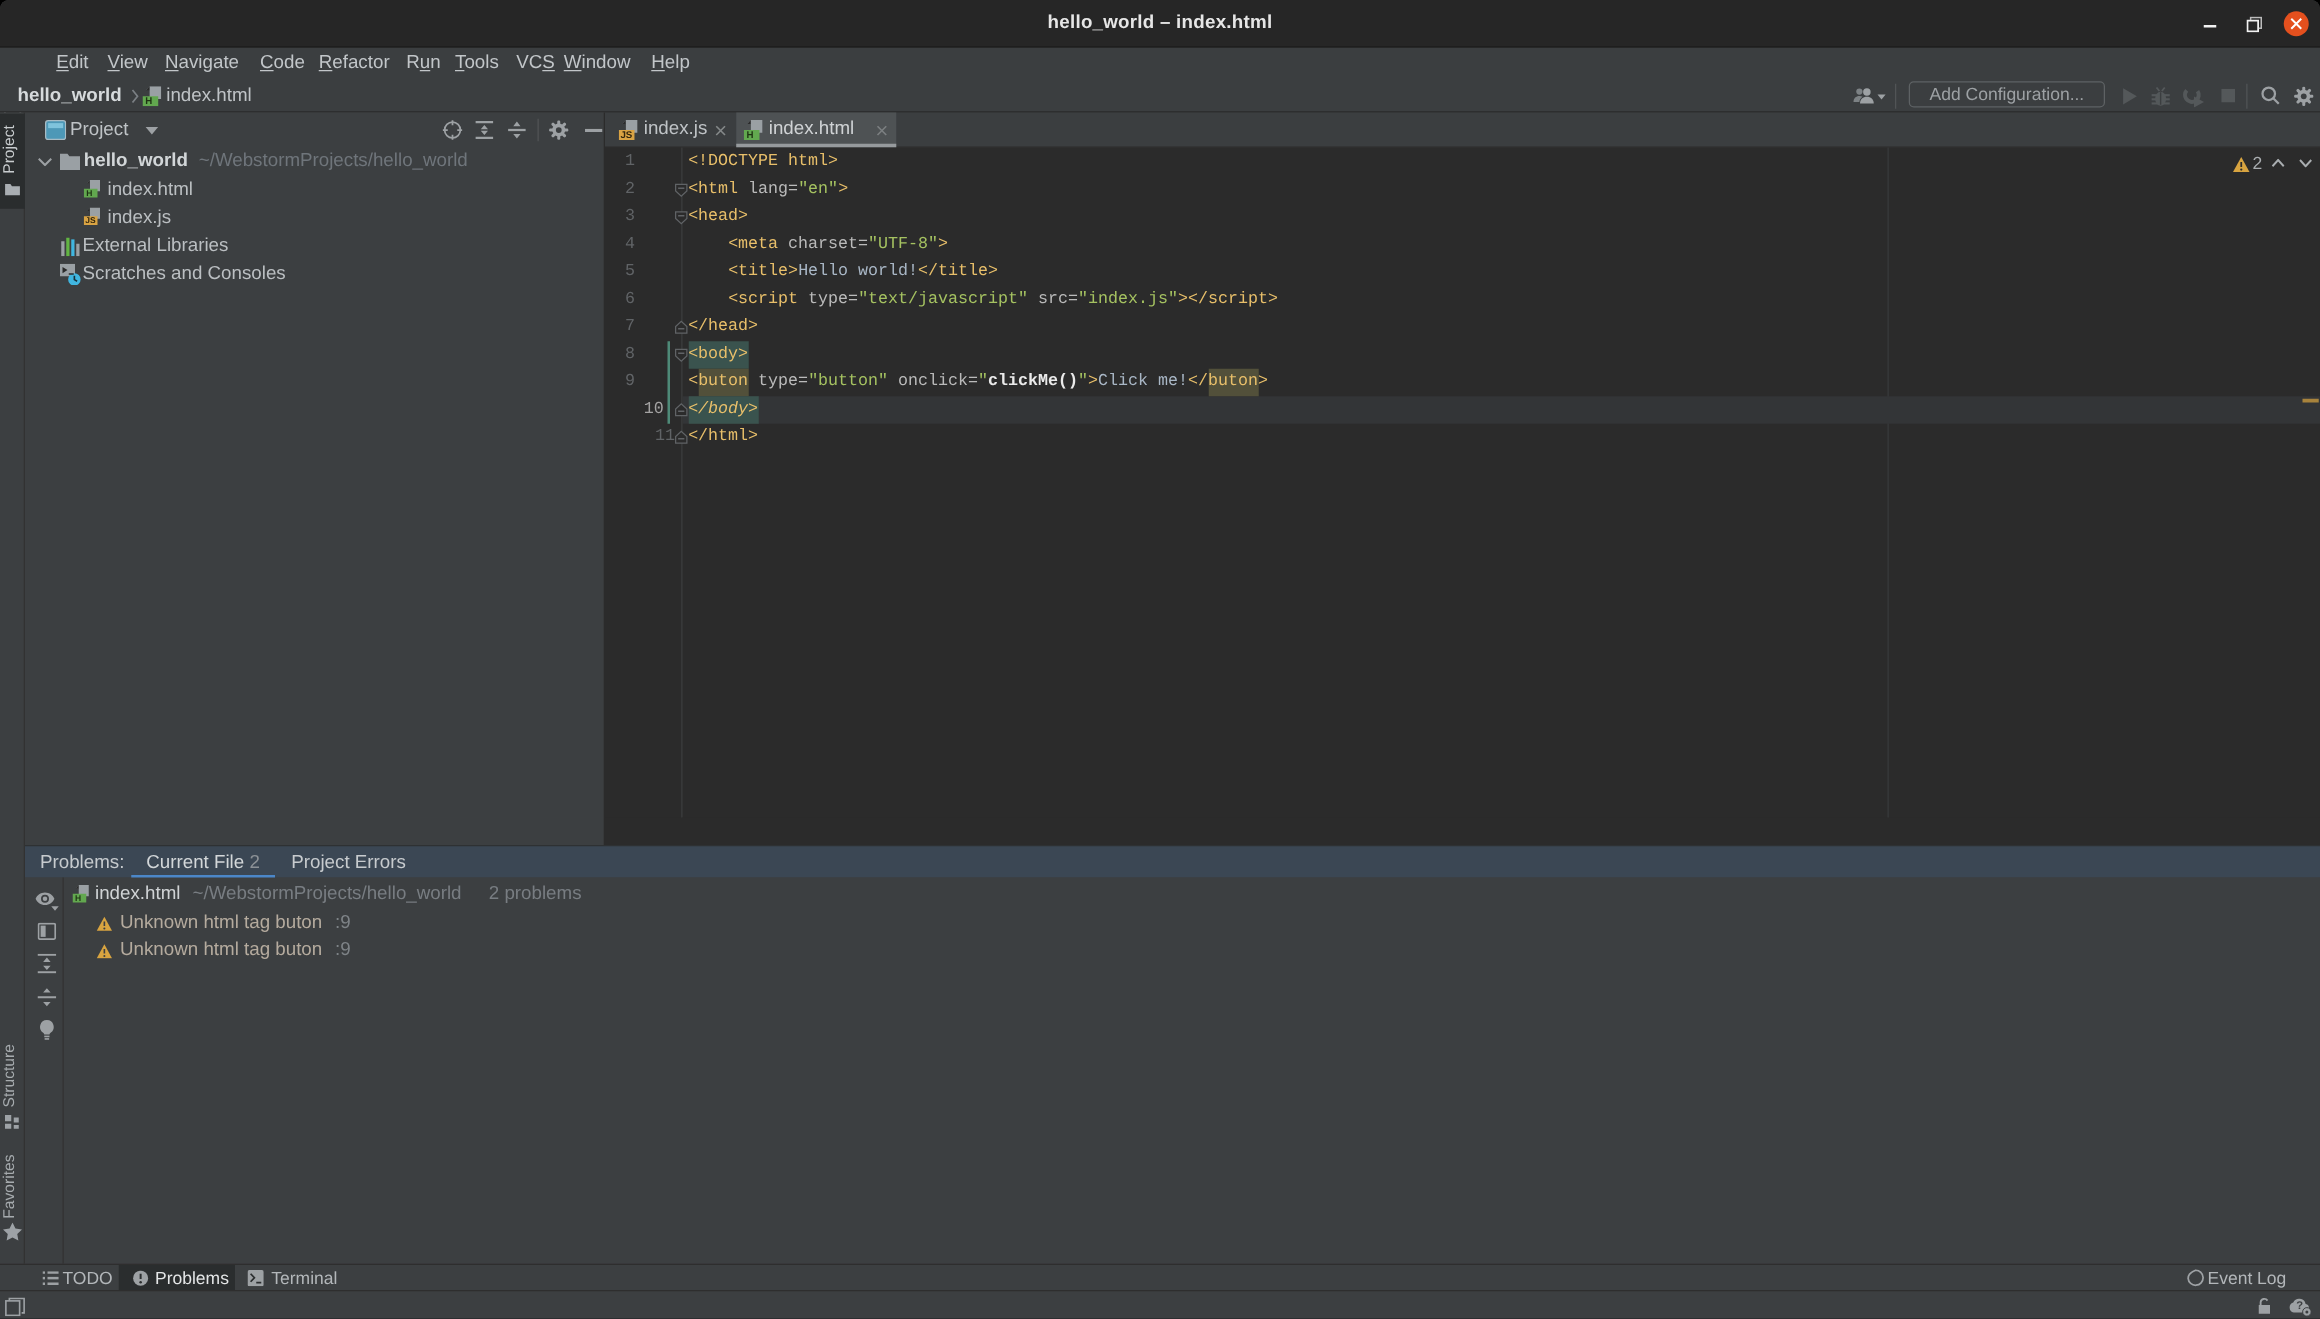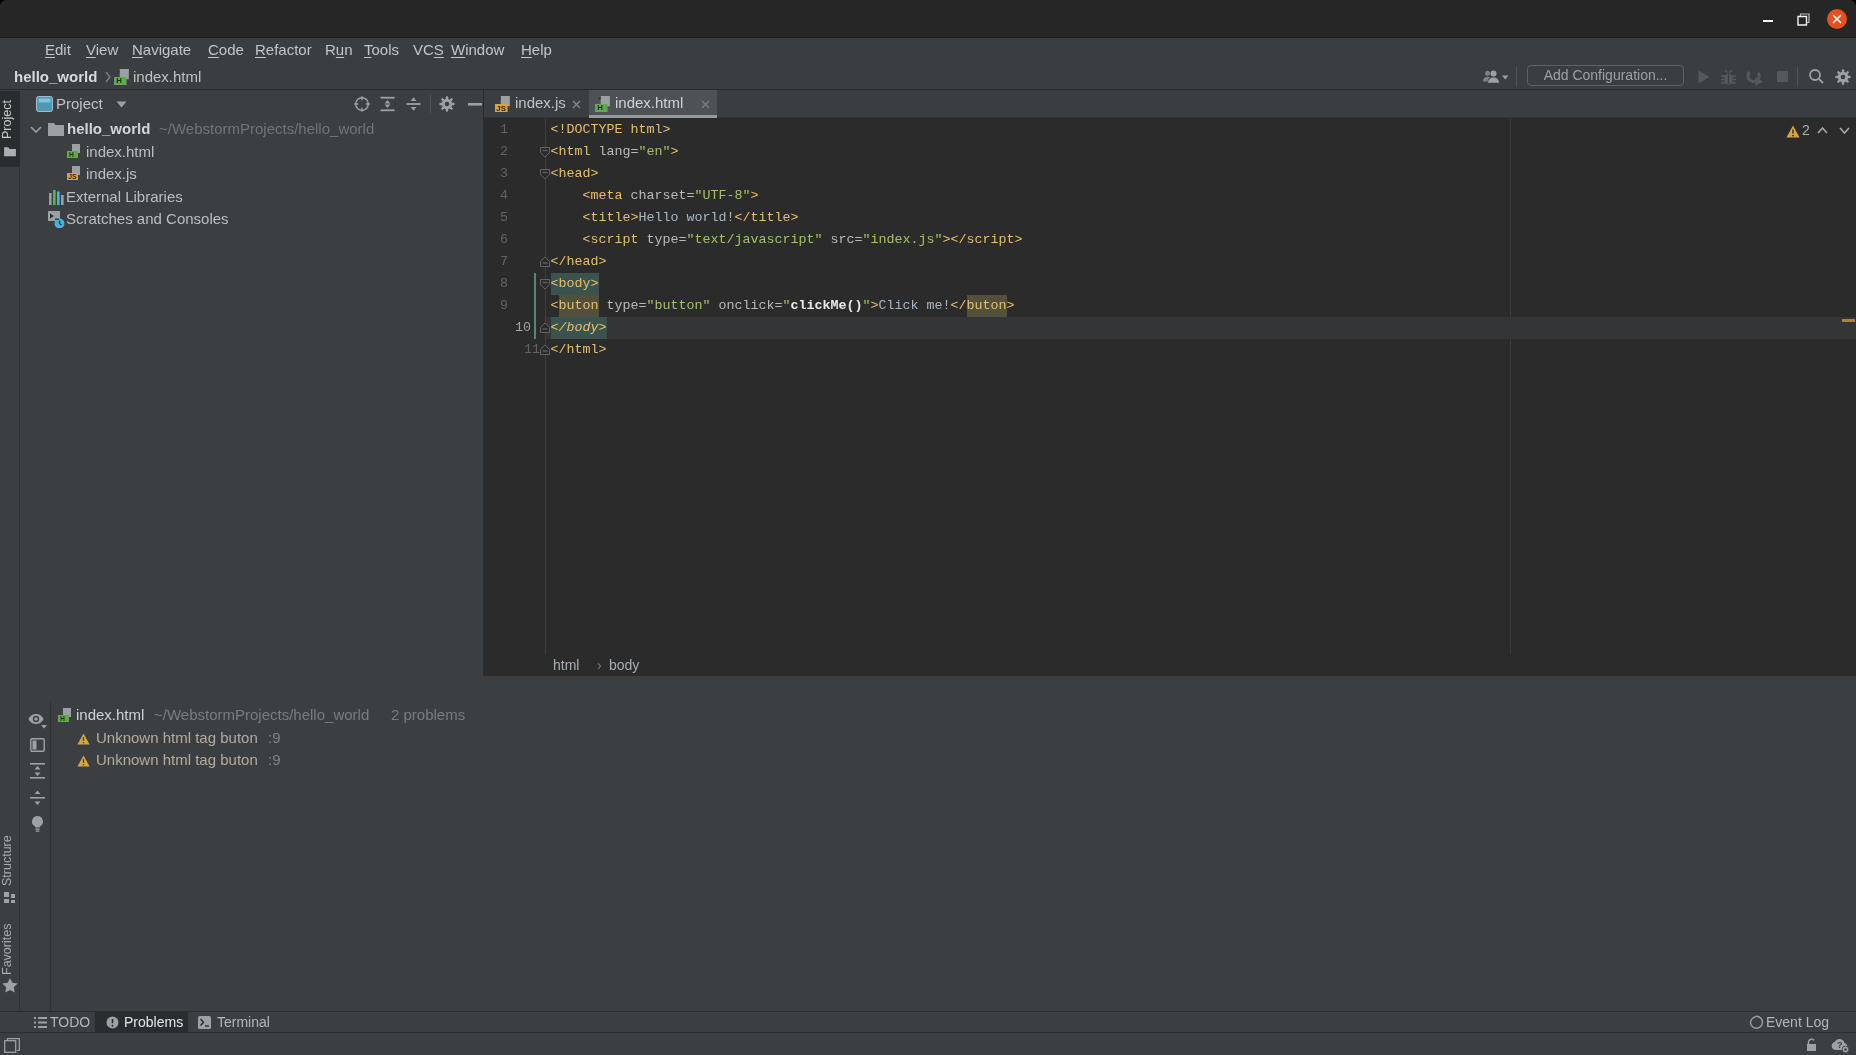--- a/index.html
+++ b/index.html
@@ -73,20 +73,21 @@
 
 #bottombar { position:absolute; left:0; top:1011px; width:1856px; height:21px; background:#3c3f41; border-top:1px solid #2e2e2e; color:#b3b7ba; font-size:14px; }
 #statusbar { position:absolute; left:0; top:1032px; width:1856px; height:23px; background:#3c3f41; border-top:1px solid #2e2e2e; color:#a9afb3; font-size:14px; }
 #statusbar span { position:absolute; top:3px;margin-top:17px; }
 </style>
 </head>
 <body>
 <div id="win">
 
   <div id="titlebar">
+    <div class="title">hello_world – index.html</div>
     <div class="wbtn" id="min-btn"></div>
     <svg class="abs" style="left:1797px;top:13px;" width="13" height="13" viewBox="0 0 13 13">
         <path fill="none" stroke="#f2f2f2" stroke-width="1.4" d="M1 3.5h8.5V12H1z"></path>
         <path fill="none" stroke="#bbb" stroke-width="1.2" d="M3.5 3V1h8.5v8.5h-2"></path>
       </svg>
     <div id="close-btn">
         <svg style="position:absolute;left:4px;top:4px;" width="12" height="12" viewBox="0 0 12 12">
           <path stroke="#fff" stroke-width="1.6" d="M2 2l8 8M10 2l-8 8"></path>
         </svg>
       </div>
@@ -370,27 +371,28 @@
         <span style="position:absolute;left:16px;top:-2px;">2</span>
         <svg class="abs" style="left:31px;top:3px;" width="11" height="7" viewBox="0 0 11 7">
             <path fill="none" stroke="#a9adb0" stroke-width="1.5" d="M1 6l4.5-5L10 6"></path>
           </svg>
         <svg class="abs" style="left:53px;top:3px;" width="11" height="7" viewBox="0 0 11 7">
             <path fill="none" stroke="#a9adb0" stroke-width="1.5" d="M1 1l4.5 5L10 1"></path>
           </svg>
       </div>
       <div id="stripemark"></div>
     </div>
-    <div id="crumbs">
-      <span style="position:absolute;left:69px;top:3px;">html</span>
-      <span style="position:absolute;left:113px;top:3px;color:#7a7f83;">›</span>
-      <span style="position:absolute;left:125px;top:3px;">body</span>
-    </div>
-  </div>
-
+  </div>
+
+  <div id="pheader">
+    <span style="position:absolute;left:12px;top:4px;">Problems:</span>
+    <span style="position:absolute;left:97px;top:4px;color:#d3d7d9;">Current File <span style="color:#8c9196;">2</span></span>
+    <div class="abs" style="left:85px;top:23px;width:115px;height:3px;background:#4b87c9;"></div>
+    <span style="position:absolute;left:213px;top:4px;">Project Errors</span>
+  </div>
 
   <div id="pbody">
     <div id="ptools">
       <svg class="abs" style="left:8px;top:10px;" width="20" height="17" viewBox="0 0 20 17">
           <g fill="#9da1a4">
             <path d="M8 2C4.5 2 1.6 4.2 0.5 7 1.6 9.8 4.5 12 8 12s6.4-2.2 7.5-5C14.4 4.2 11.5 2 8 2zm0 8.2A3.2 3.2 0 1 1 8 3.8a3.2 3.2 0 0 1 0 6.4z"></path>
             <circle cx="8" cy="7" r="1.8"></circle>
             <path d="M13 13h6l-3 3.5z"></path>
           </g>
         </svg>

